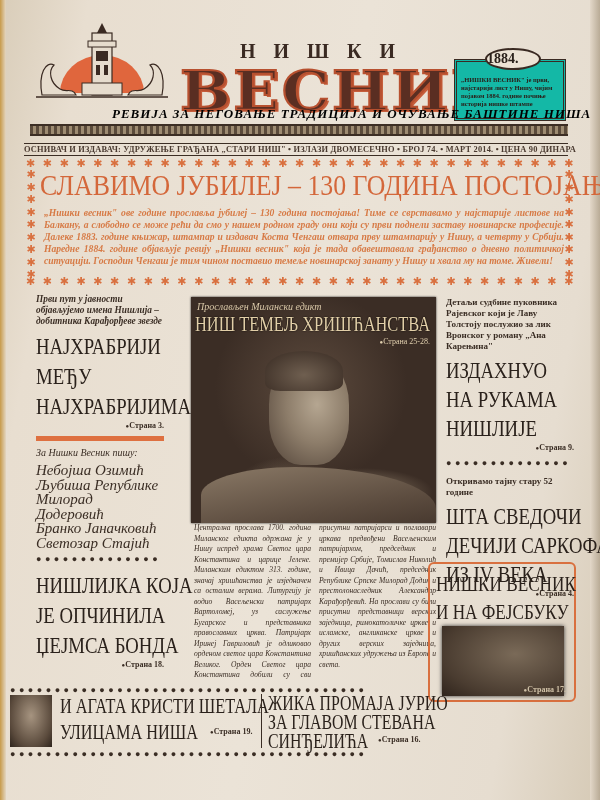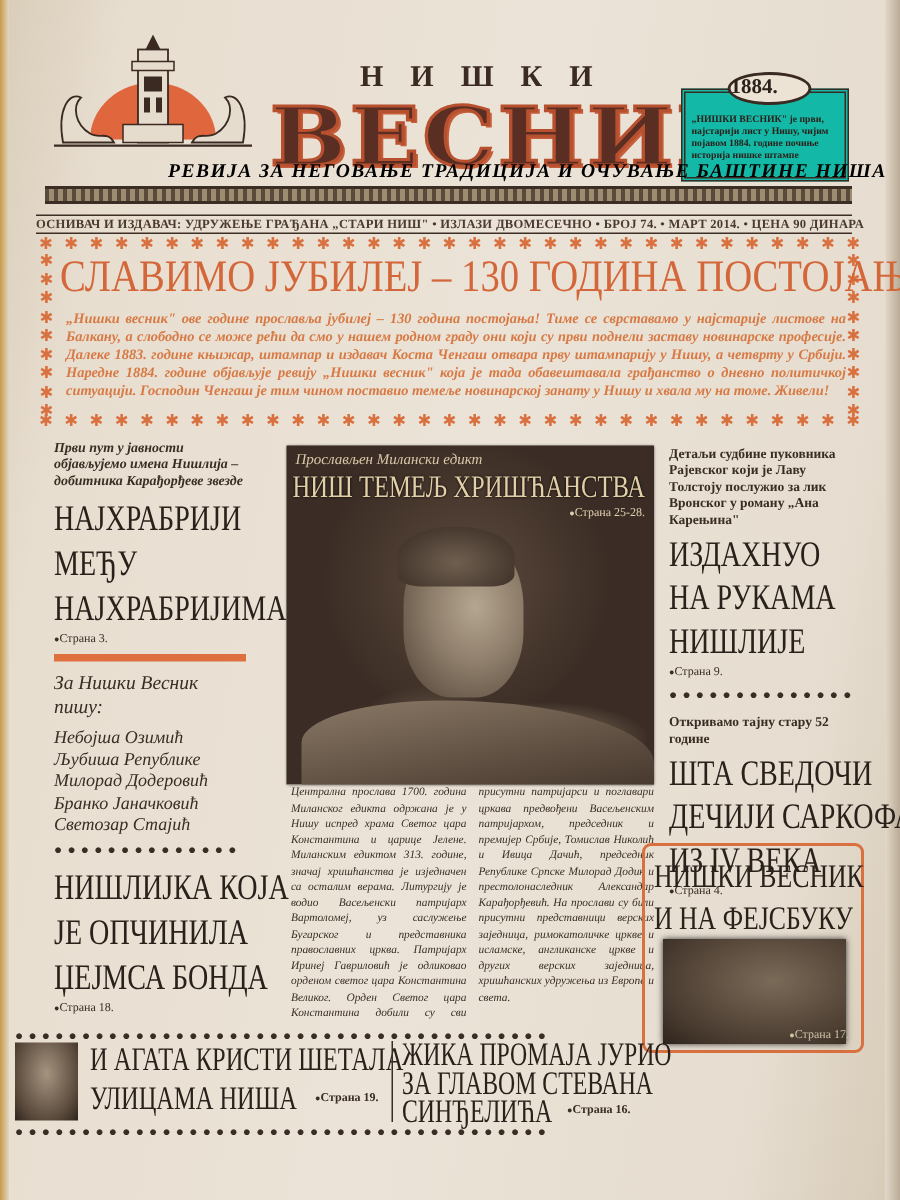--- a/index.html
+++ b/index.html
@@ -31,25 +31,25 @@
   .stars-row { position:absolute; left:0; width:548px; height:10px; color:#d9703f; font-size:11px; line-height:10px; letter-spacing:7.6px; white-space:nowrap; overflow:hidden; }
   .stars-col { position:absolute; top:10px; width:10px; color:#d9703f; font-size:11px; line-height:12.5px; text-align:center; }
   .jub-title { position:absolute; left:14px; top:10px; width:520px; font-size:30px; line-height:34px; color:#d4673a; white-space:nowrap; transform:scaleX(0.86); transform-origin:left; }
   .jub-body { position:absolute; left:18px; top:49px; width:520px; font-style:italic; font-weight:bold; font-size:9.6px; line-height:12px; color:#d77a45; text-align:justify; }
 
   
   .col-left { position:absolute; left:36px; top:294px; width:128px; }
   .kicker { font-size:9.3px; font-weight:bold; font-style:italic; line-height:11px; color:#3a2d24; }
   .kicker-plain { font-size:9px; font-weight:bold; line-height:11px; color:#3a2d24; }
   .headline { font-size:24px; line-height:30px; color:#2a211b; white-space:nowrap; transform:scaleX(0.78); transform-origin:left; }
-  .page-ref { font-size:8px; font-weight:normal; color:#3a2d24; }
+  .page-ref { font-size:8px; font-weight:bold; color:#3a2d24; text-align:right; }
   .page-ref::before { content:"\25CF "; font-size:6px; }
   .orange-rule { height:5px; background:#de7040; margin:6px 0 6px 0; }
-  .authors-title { font-size:13px; font-style:italic; color:#3a2d24; margin-bottom:5px; }
-  .author { font-size:12px; font-style:italic; line-height:14.5px; color:#3a2d24; }
+  .authors-title { font-size:10px; font-style:italic; color:#3a2d24; margin-bottom:5px; }
+  .author { font-size:15px; font-style:italic; line-height:14.5px; color:#3a2d24; }
   .dots { color:#3a2d24; font-size:9px; letter-spacing:3.5px; line-height:10px; white-space:nowrap; overflow:hidden; }
 
   
   .photo { position:absolute; left:191px; top:297px; width:245px; height:226px; overflow:hidden;
      background:
        radial-gradient(ellipse 42px 60px at 115px 120px, #a39482 0%, #7c6c5c 55%, transparent 75%),
        radial-gradient(ellipse 70px 50px at 95px 200px, #7b6b5a 0%, transparent 80%),
        radial-gradient(ellipse 90px 30px at 170px 195px, #8d7c68 0%, transparent 80%),
        radial-gradient(ellipse 120px 120px at 120px 90px, #5c4a3d 0%, #3b2d25 80%);
      box-shadow: 0 0 2px #222; }
@@ -64,21 +64,21 @@
   
   .center-text { position:absolute; left:194px; top:523px; width:242px; column-count:2; column-gap:8px; font-size:7.6px; font-style:italic; line-height:10.5px; color:#3a2d24; text-align:justify; }
 
   
   .col-right { position:absolute; left:446px; top:297px; width:128px; }
   .headline-r { font-size:24px; line-height:29px; color:#2a211b; white-space:nowrap; transform:scaleX(0.78); transform-origin:left; }
 
   .fb-box { position:absolute; left:428px; top:562px; width:148px; height:140px; border:2px solid #d9703f; border-radius:6px; padding:6px; }
   .fb-title { font-size:22px; line-height:28px; color:#2a211b; white-space:nowrap; transform:scaleX(0.78); transform-origin:left; }
   .fb-photo { position:absolute; left:12px; top:62px; width:122px; height:70px; background: radial-gradient(ellipse at 60% 40%, #7a6a58, #4a3c30 70%, #2f241c); box-shadow:0 0 4px #333; }
-  .fb-ref { position:absolute; right:8px; bottom:6px; font-size:8px; font-weight:normal; color:#cfc0a6; }
+  .fb-ref { position:absolute; right:8px; bottom:6px; font-size:8px; font-weight:bold; color:#cfc0a6; }
   .fb-ref::before { content:"\25CF "; font-size:6px; }
 
   
   .bottom-dots-top { position:absolute; left:10px; top:685px; width:412px; }
   .bottom-dots-bot { position:absolute; left:10px; top:749px; width:412px; }
   .agatha { position:absolute; left:10px; top:693px; width:245px; height:56px; }
   .agatha-photo { position:absolute; left:0; top:2px; width:42px; height:52px; background: radial-gradient(ellipse at 50% 40%, #a69480, #5a4a3c 70%, #2e241c); }
   .agatha-head { position:absolute; left:50px; top:0px; font-size:22px; line-height:26px; color:#2a211b; white-space:nowrap; transform:scaleX(0.74); transform-origin:left; }
   .agatha-ref { position:absolute; left:200px; top:34px; font-size:8px; font-weight:bold; color:#3a2d24;text-align:center; }
   .agatha-ref::before { content:"\25CF "; font-size:6px; }

